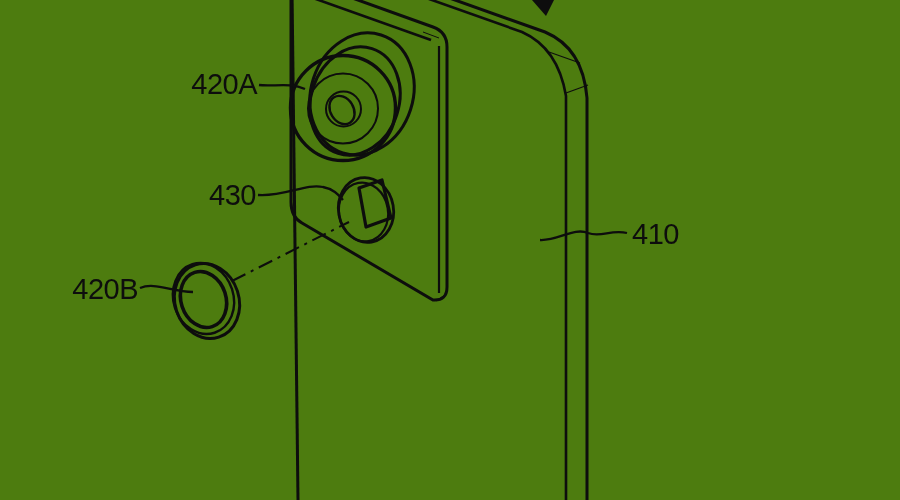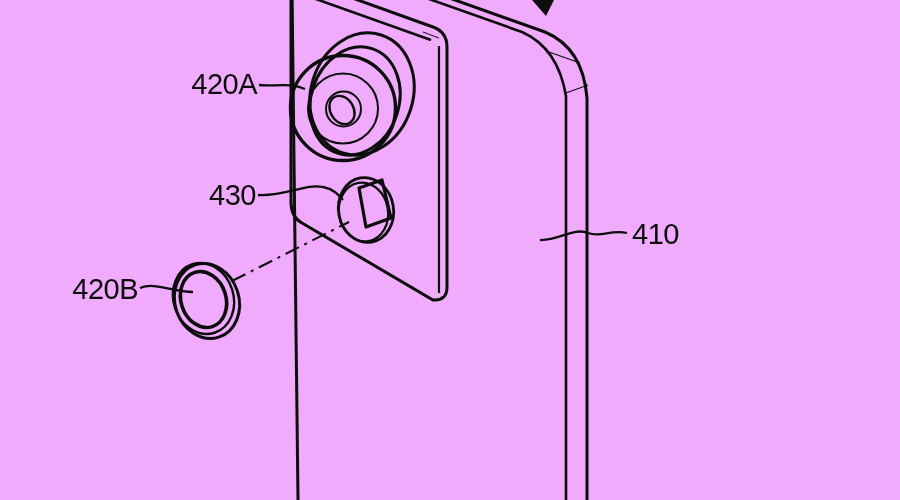--- a/index.html
+++ b/index.html
@@ -1,19 +1,19 @@
 <!DOCTYPE html>
 <html><head>
 <meta charset="utf-8">
 <style>
   html,body{margin:0;padding:0;background:#ffffff;}
   .stage{
     position:relative;
     width:900px;height:500px;
-    background:#f0abfc;
+    background:#4d7c0f;
     overflow:hidden;
     font-family:"Liberation Sans",sans-serif;
   }
   svg{display:block;}
   .ink{stroke:#0d0d0d;fill:none;}
   .label-text{
     font-family:"Liberation Sans",sans-serif;
     font-size:29px;
     letter-spacing:-0.5px;
     fill:#0d0d0d;

